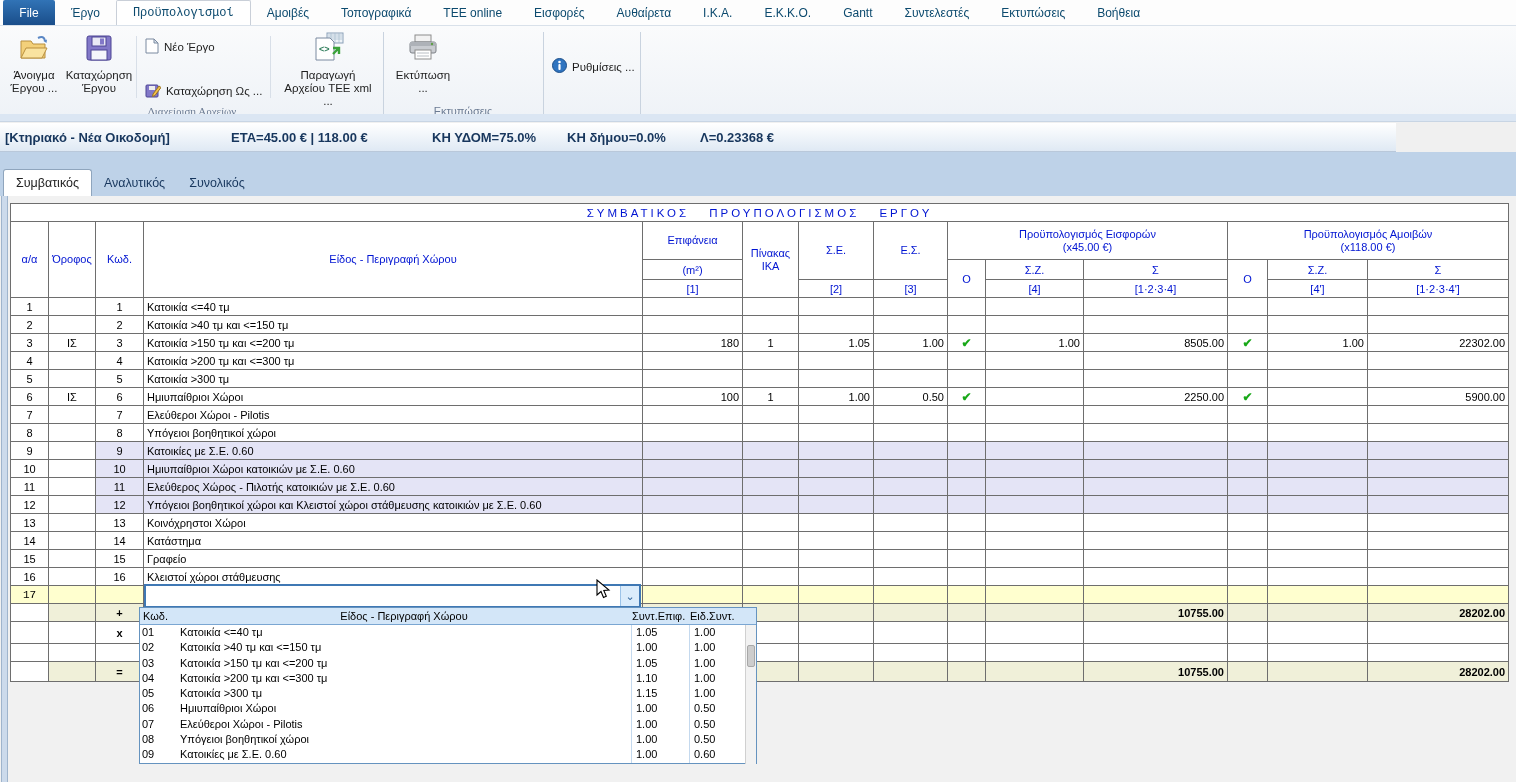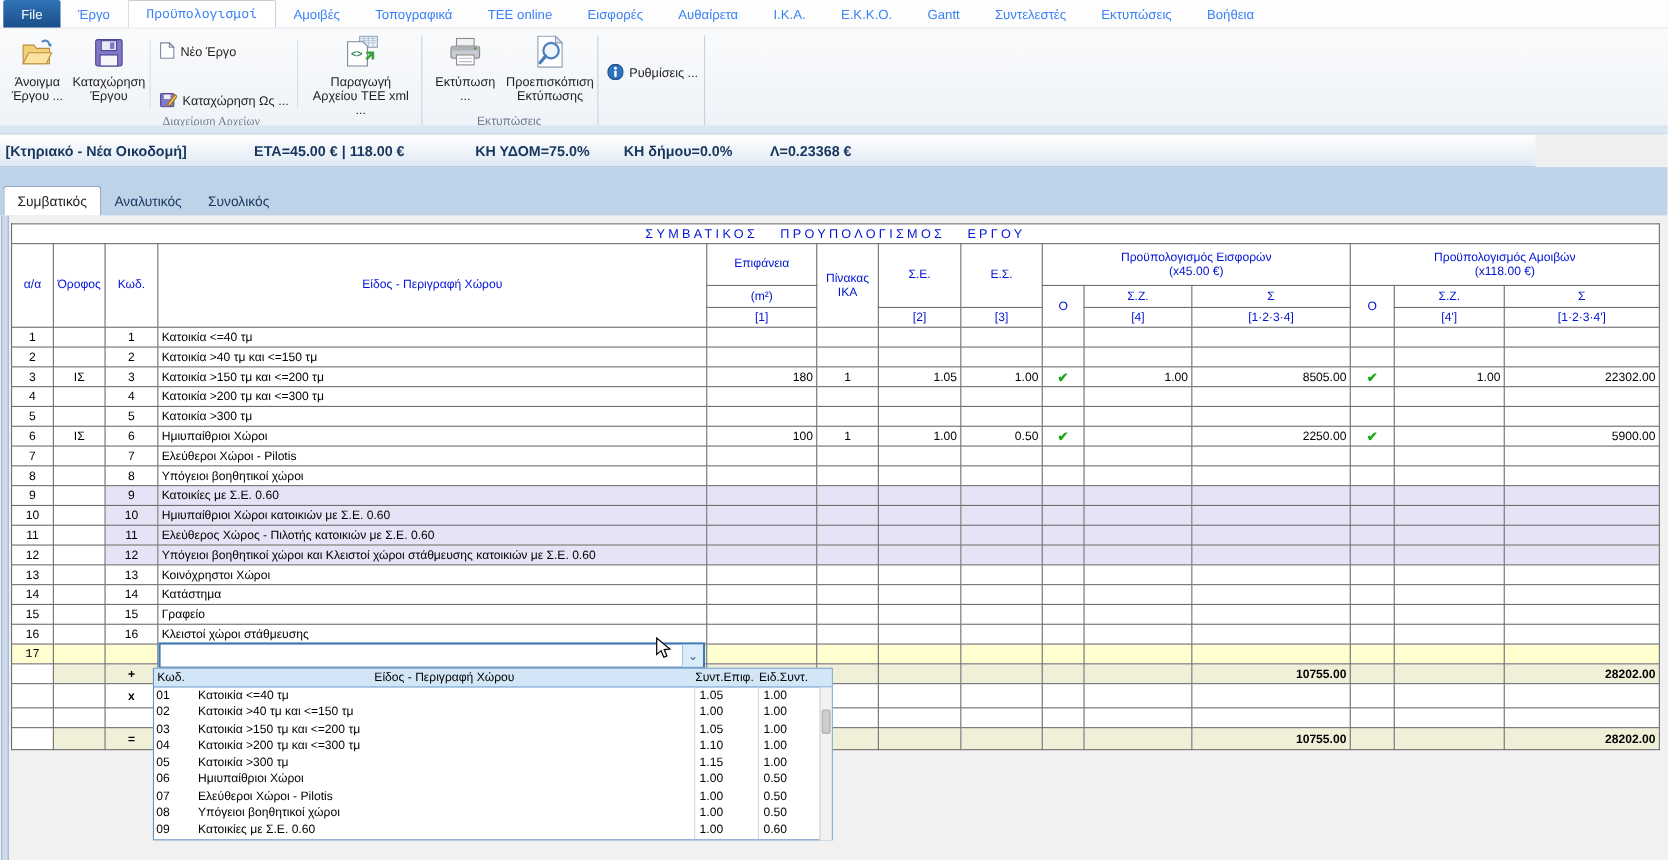--- a/index.html
+++ b/index.html
@@ -5,21 +5,21 @@
   * { margin:0; padding:0; box-sizing:border-box; }
   html,body { width:1516px; height:782px; overflow:hidden; }
   body { font-family:"Liberation Sans", sans-serif; background:#f0f0f0; position:relative; }
 
   
   .menubar { position:absolute; left:0; top:0; width:1516px; height:26px; background:#fdfdfd;
              border-bottom:1px solid #d9e1ea; display:flex; align-items:stretch; }
   .file-tab { width:52px; margin-left:3px; background:linear-gradient(#3173b6,#1a4e8a);
               color:#fff; font-size:12px; display:flex; align-items:center; justify-content:center;
               border-radius:2px 2px 0 0; }
-  .menu-item { padding:0 16px; display:flex; align-items:center; font-size:12px; color:#3b82f6; }
+  .menu-item { padding:0 16px; display:flex; align-items:center; font-size:12px; color:#0c4a6e; }
   .menu-item.active { background:#fff; border:1px solid #c9cfd8; border-bottom:none; border-radius:2px 2px 0 0;font-family:Liberation Mono, monospace; }
 
   
   .ribbon { position:absolute; left:0; top:26px; width:1516px; height:96px;
             background:linear-gradient(#fafbfc,#eef2f7); border-bottom:1px solid #c8d5e4; }
   .ribbon:after { content:""; position:absolute; left:0; bottom:0; width:100%; height:7px; background:#dbe6f3; }
   .rgroup-label { position:absolute; top:79px; font-size:11px; color:#6b7b93; text-align:center; }
   .vsep { position:absolute; top:6px; height:82px; width:1px; background:#c9d3df; }
   .vsep.inner { top:10px; height:62px; background:#d8dfe8; }
   .bigbtn { position:absolute; top:4px; display:flex; flex-direction:column; align-items:center;
@@ -180,32 +180,20 @@
           <rect x="8" y="2" width="16" height="7" fill="#f2f2f2" stroke="#8c8c8c"></rect>
           <rect x="3" y="9" width="26" height="11" rx="2" fill="#c9ccd1" stroke="#7d8187"></rect>
           <rect x="3" y="9" width="26" height="4" fill="#aeb2b8"></rect>
           <circle cx="25" cy="11" r="1.2" fill="#5f9e45"></circle>
           <rect x="8" y="17" width="16" height="9" fill="#fff" stroke="#8c8c8c"></rect>
           <path d="M10 20 h12 M10 23 h12" stroke="#b9bec4"></path>
         </svg>
     </span>
     <span>Εκτύπωση</span>
     <span>...</span>
-  </div>
-  <div class="bigbtn" style="left:458px; width:84px;">
-    <span class="ic">
-      <svg width="30" height="32" viewBox="0 0 30 32">
-          <path d="M4 1 h16 l6 6 v22 h-22 z" fill="#fff" stroke="#8aa0b8"></path>
-          <path d="M20 1 l6 6 h-6 z" fill="#dce5ef" stroke="#8aa0b8"></path>
-          <circle cx="16" cy="14" r="7" fill="#e8f2fb" fill-opacity="0.7" stroke="#4a7ebb" stroke-width="2"></circle>
-          <path d="M11 19 l-5 6" stroke="#4a7ebb" stroke-width="3" stroke-linecap="round"></path>
-        </svg>
-    </span>
-    <span>Προεπισκόπιση</span>
-    <span>Εκτύπωσης</span>
   </div>
   <div class="rgroup-label" style="left:383px; width:160px;">Εκτυπώσεις</div>
   <div class="vsep" style="left:543px;"></div>
 
   <div class="smallbtn" style="left:552px; top:32px;">
     <span>
       <svg width="15" height="15" viewBox="0 0 15 15">
           <circle cx="7.5" cy="7.5" r="7" fill="#2f74c0" stroke="#1c4f8a"></circle>
           <circle cx="7.5" cy="4" r="1.3" fill="#fff"></circle>
           <rect x="6.4" y="6" width="2.2" height="6" rx="1" fill="#fff"></rect>

